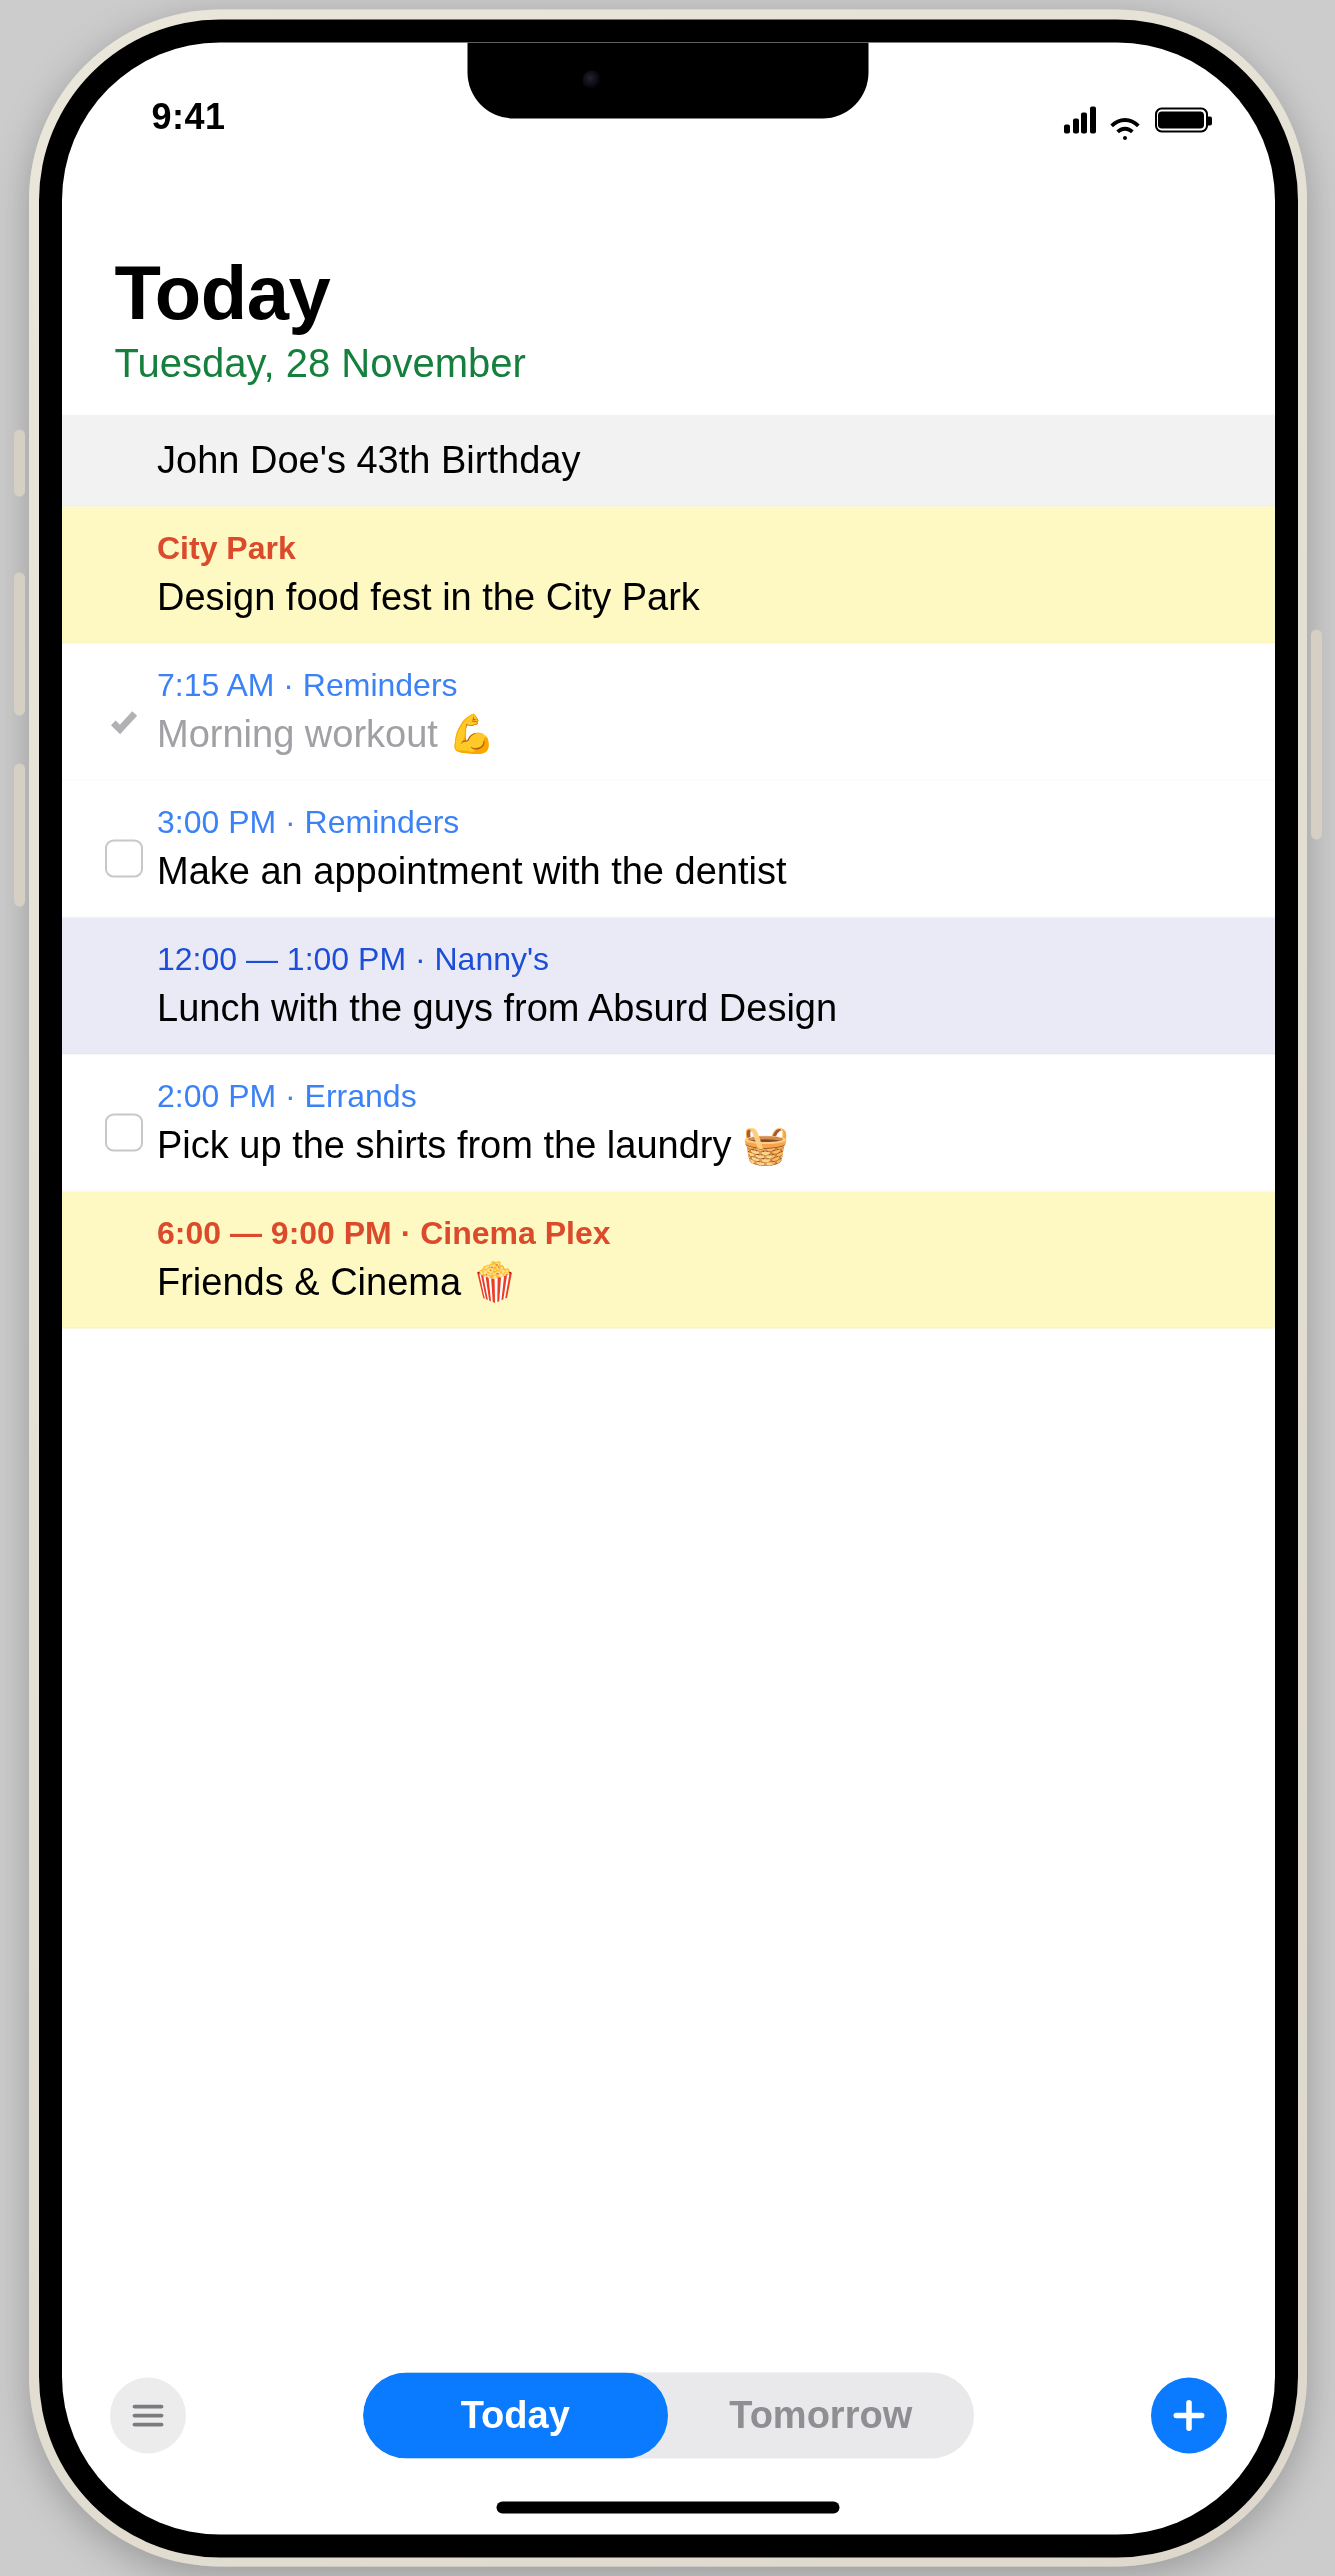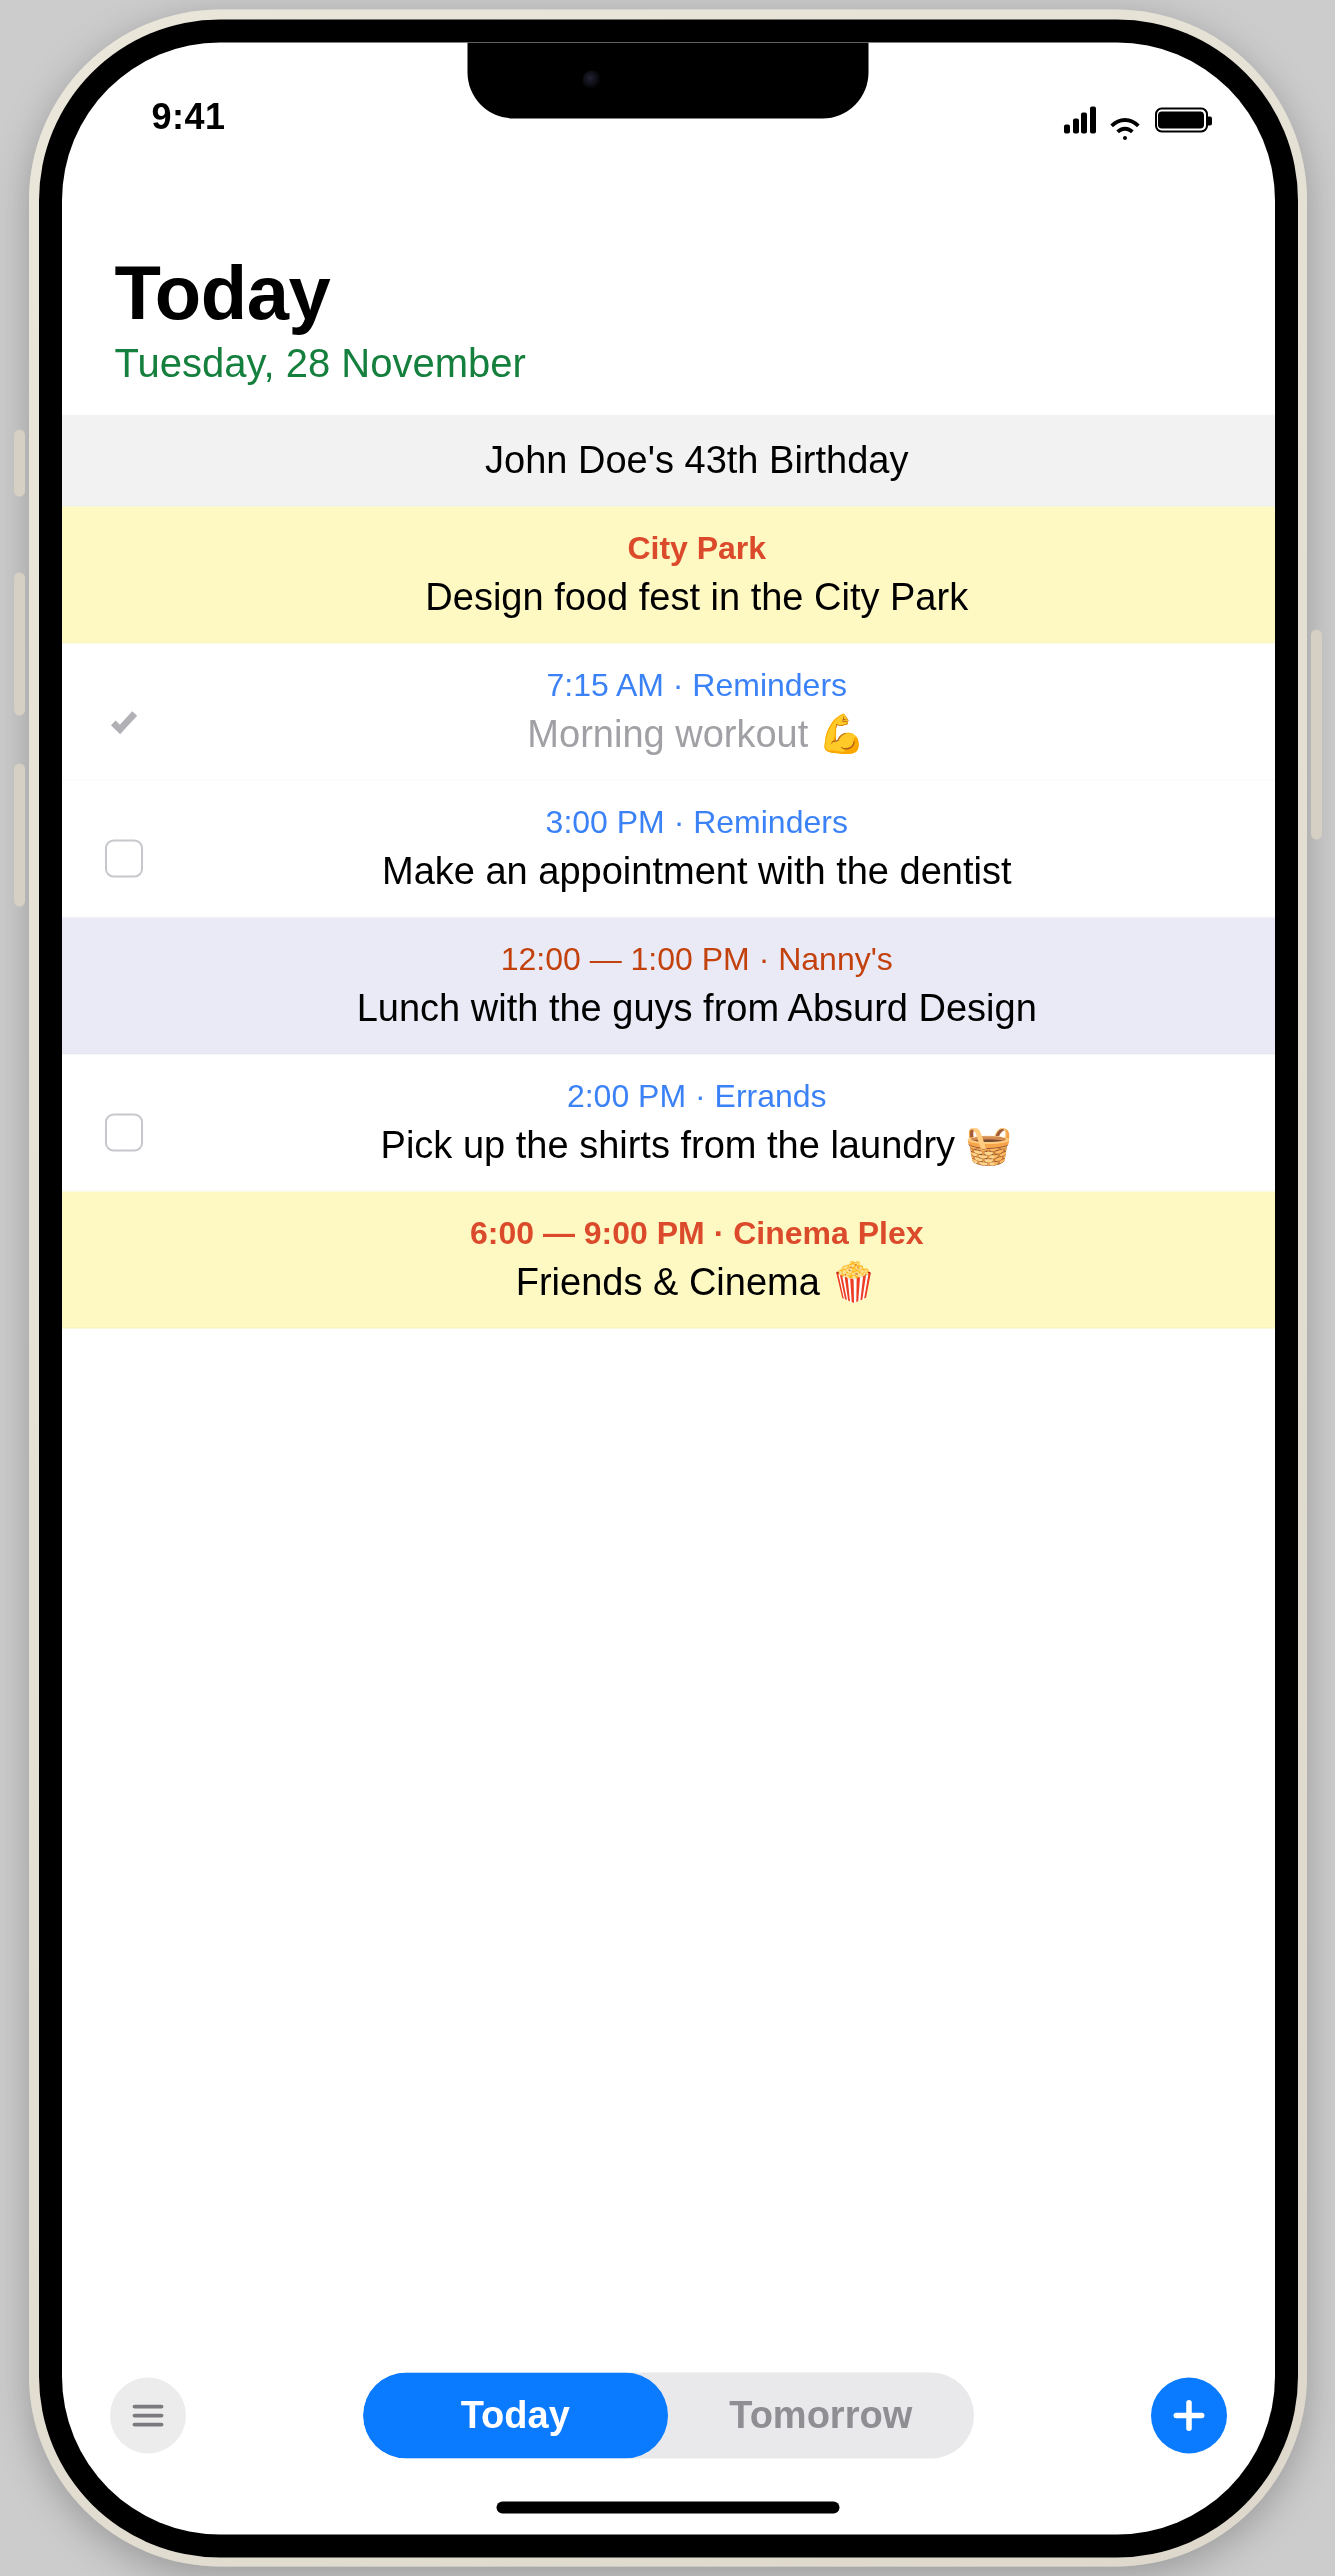--- a/index.html
+++ b/index.html
@@ -139,30 +139,30 @@
     
     .row-gutter {
       width: 48px;
       flex: 0 0 48px;
       display: flex;
       align-items: center;
       justify-content: center;
       padding-top: 0px;
     }
     .row.has-meta .row-gutter { padding-top: 38px; align-items: flex-start; }
-    .row-body { flex: 1; min-width:0;text-align:center; }
+    .row-body { flex: 1; min-width:0; }
     .row-meta {
       font-size: 32px;
       line-height: 1.3;
       margin-bottom: 3.8px;
       font-weight: 500;
     }
     .row-meta.red { color: #db4a2b; font-weight: 600; }
     .row-meta.gray { color: #3b82f6; }
-    .row-meta.purple { color: #c2410c; font-weight: 500; }
+    .row-meta.purple { color: #1d4ed8; font-weight: 500; }
     .row-meta.orange { color: #db4a2b; font-weight: 600;}
     .row-title {
       font-size: 38px;
       color: #000;
       line-height: 1.28;
       font-weight: 400;
     }
     .row-title.done { color: #a0a0a5; }
     .checkbox {
       width: 38px; height: 38px;

